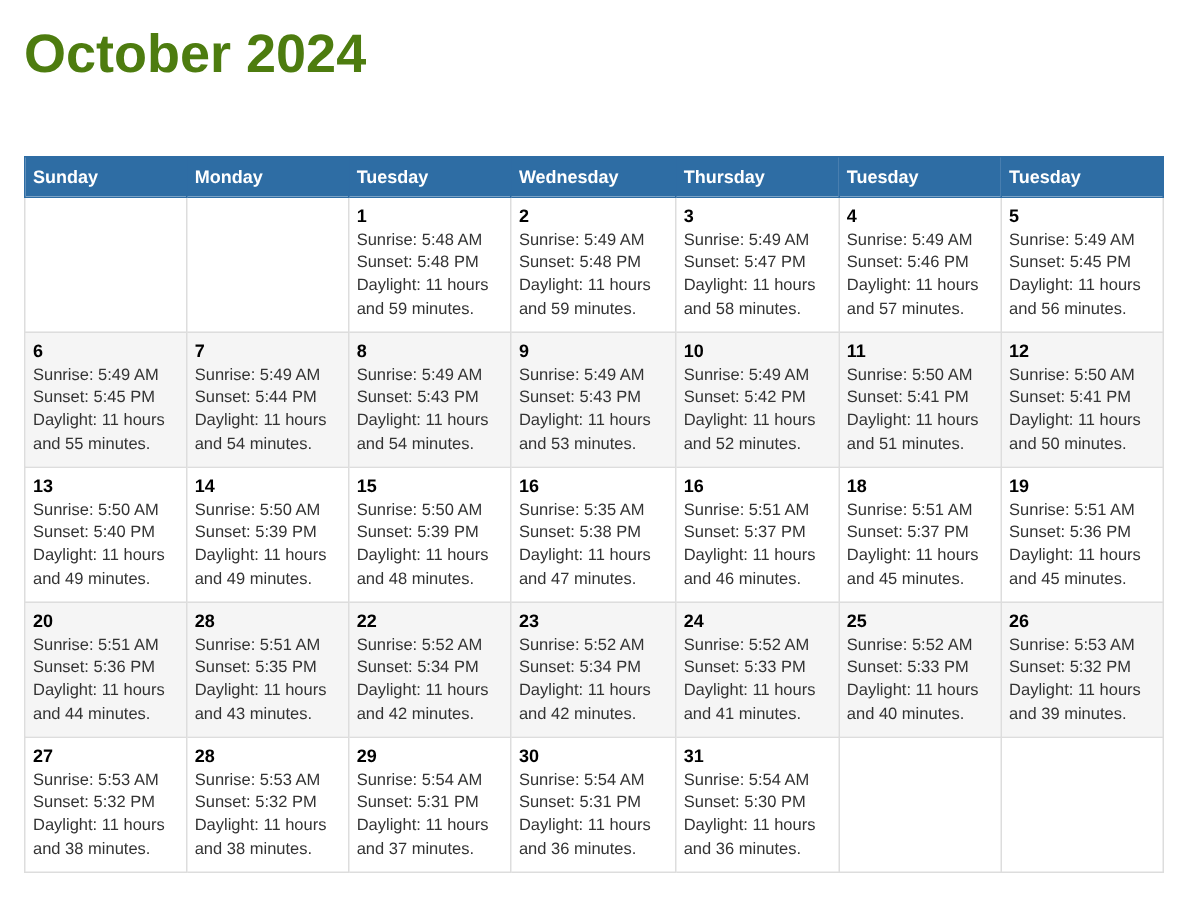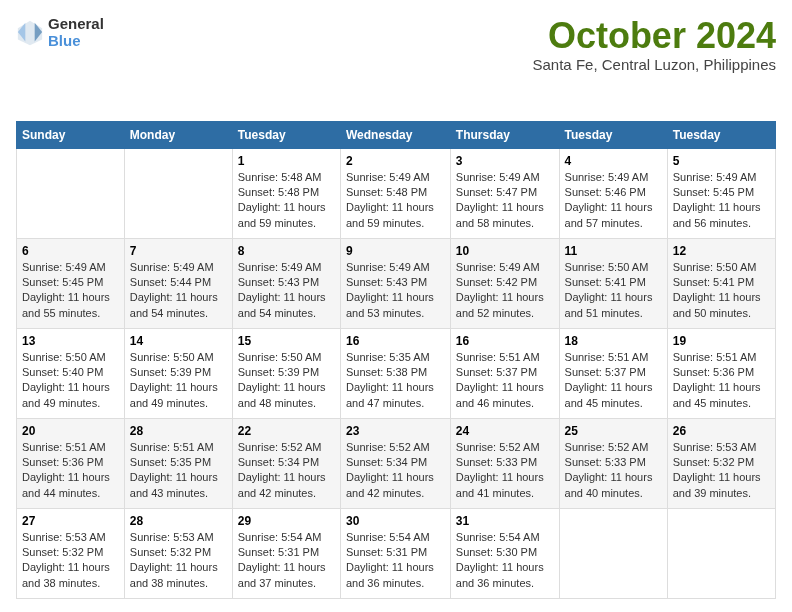--- a/index.html
+++ b/index.html
@@ -94,34 +94,22 @@
     .day-info {
       font-size: 11px;
       color: #333;
       line-height: 1.4;
     }
   </style>
 </head>
 <body>
 
 <div class="header">
-  <div class="logo">
-    <svg class="logo-icon" viewBox="0 0 30 30">
-      <polygon points="15,2 28,10 28,22 15,28 2,22 2,10" fill="#2e6da4" opacity="0.15"></polygon>
-      <polygon points="20,4 28,14 20,24" fill="#2e6da4" opacity="0.6"></polygon>
-      <polygon points="10,4 2,14 10,24" fill="#4a90d9" opacity="0.4"></polygon>
-    </svg>
-    <div class="logo-text">
-      <span class="logo-general">General</span>
-      <span class="logo-blue">Blue</span>
-    </div>
-  </div>
   <div class="title-block">
     <div class="month-title">October 2024</div>
-    <div class="location-title">Santa Fe, Central Luzon, Philippines</div>
   </div>
 </div>
 
 <table>
   <thead>
     <tr>
     <th>Sunday</th>
         <th>Monday</th>
         <th>Tuesday</th>
         <th>Wednesday</th>

